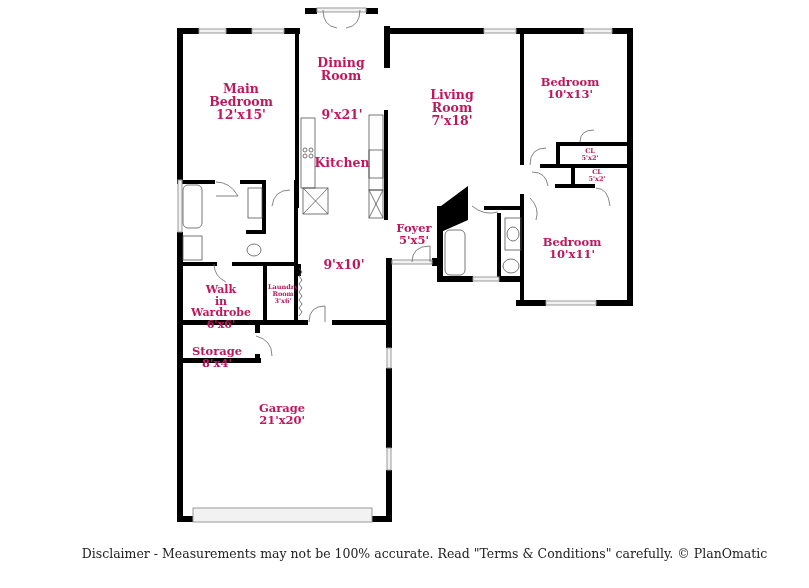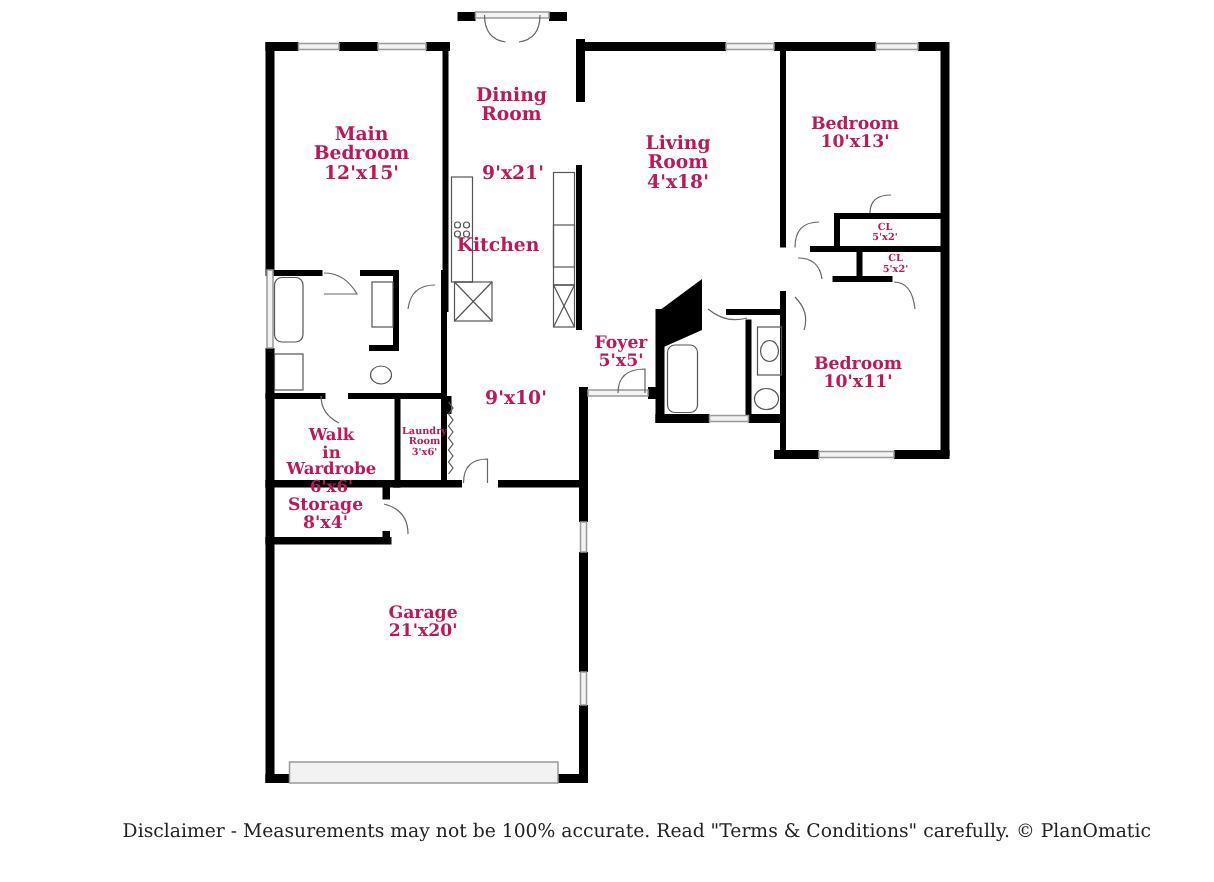--- a/index.html
+++ b/index.html
@@ -153,25 +153,25 @@
 <div class="lbl f13" style="left:241px;top:82px;">
   <span>Main</span>
   <span>Bedroom</span>
   <span>12'x15'</span>
 </div>
 <div class="lbl f13" style="left:341px;top:56px;">
   <span>Dining</span>
   <span>Room</span>
 </div>
 <div class="lbl f13" style="left:342px;top:108px;">9'x21'</div>
-<div class="lbl f13" style="left:332px;top:156px;">Kitchen</div>
+<div class="lbl f13" style="left:342px;top:156px;">Kitchen</div>
 <div class="lbl f13" style="left:452px;top:88px;">
   <span>Living</span>
   <span>Room</span>
-  <span>4'x18'</span>
+  <span>7'x18'</span>
 </div>
 <div class="lbl f12" style="left:570px;top:76px;">
   <span>Bedroom</span>
   <span>10'x13'</span>
 </div>
 <div class="lbl f7" style="left:590px;top:148px;">
   <span>CL</span>
   <span>5'x2'</span>
 </div>
 <div class="lbl f7" style="left:597px;top:169px;">
@@ -191,21 +191,21 @@
   <span>Walk</span>
   <span>in</span>
   <span>Wardrobe</span>
   <span>6'x6'</span>
 </div>
 <div class="lbl f7" style="left:283px;top:284px;">
   <span>Laundry</span>
   <span>Room</span>
   <span>3'x6'</span>
 </div>
-<div class="lbl f12" style="left:217px;top:330px;">
+<div class="lbl f12" style="left:217px;top:345px;">
   <span>Storage</span>
   <span>8'x4'</span>
 </div>
 <div class="lbl f12" style="left:282px;top:402px;text-align:right;">
   <span>Garage</span>
   <span>21'x20'</span>
 </div>
 
 <div id="disclaimer">Disclaimer - Measurements may not be 100% accurate. Read "Terms &amp; Conditions" carefully. © PlanOmatic</div>
 

